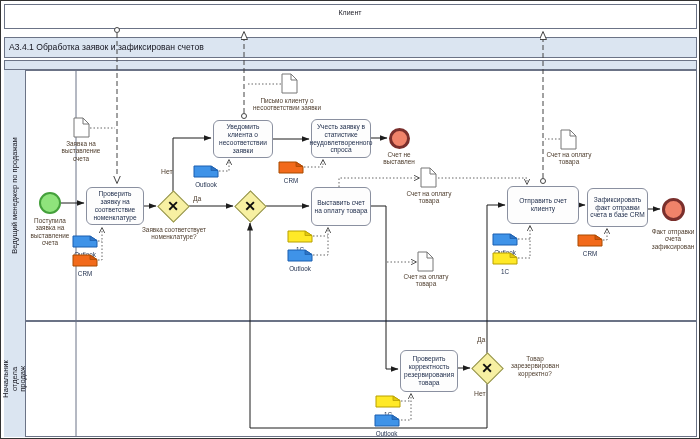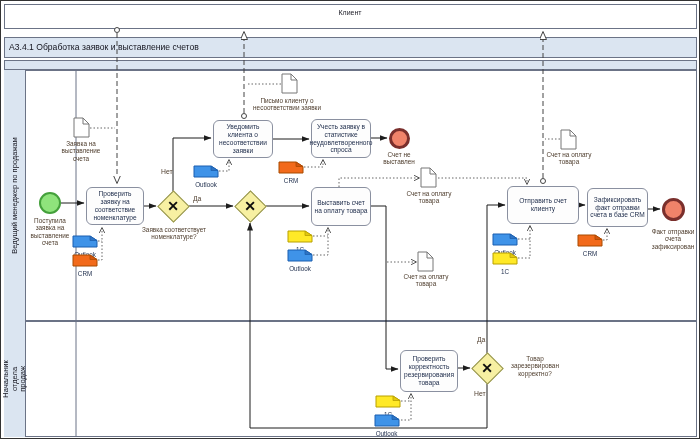--- a/index.html
+++ b/index.html
@@ -27,21 +27,21 @@
   .app-label{font-size:6.3px;line-height:6px;color:#1c2b4a;margin-top:0px;}
 </style>
 </head>
 <body>
 
 <div class="canvas">
 
   <div class="white-band" style="left:3px;top:3px;width:693px;height:25px;"></div>
   <div class="pool-label">Клиент</div>
   <div class="band" style="left:3px;top:36px;width:693px;height:21px;"></div>
-  <div class="title-text">A3.4.1 Обработка заявок и выставление счетов</div>
+  <div class="title-text">A3.4.1 Обработка заявок и зафиксирован счетов</div>
   <div class="band" style="left:3px;top:59px;width:693px;height:10px;"></div>
 
   <div class="lane" style="left:3px;top:69px;width:693px;height:251px;"></div>
   <div class="lane-strip" style="left:3px;top:69px;width:22px;height:251px;">
     <div class="vlabel">Ведущий менеджер по продажам</div>
   </div>
   <div class="lane" style="left:3px;top:320px;width:693px;height:116px;"></div>
   <div class="lane-strip" style="left:3px;top:320px;width:22px;height:116px;">
     <div class="vlabel wrap" style="width:110px;">Начальник отдела продаж</div>
   </div>

